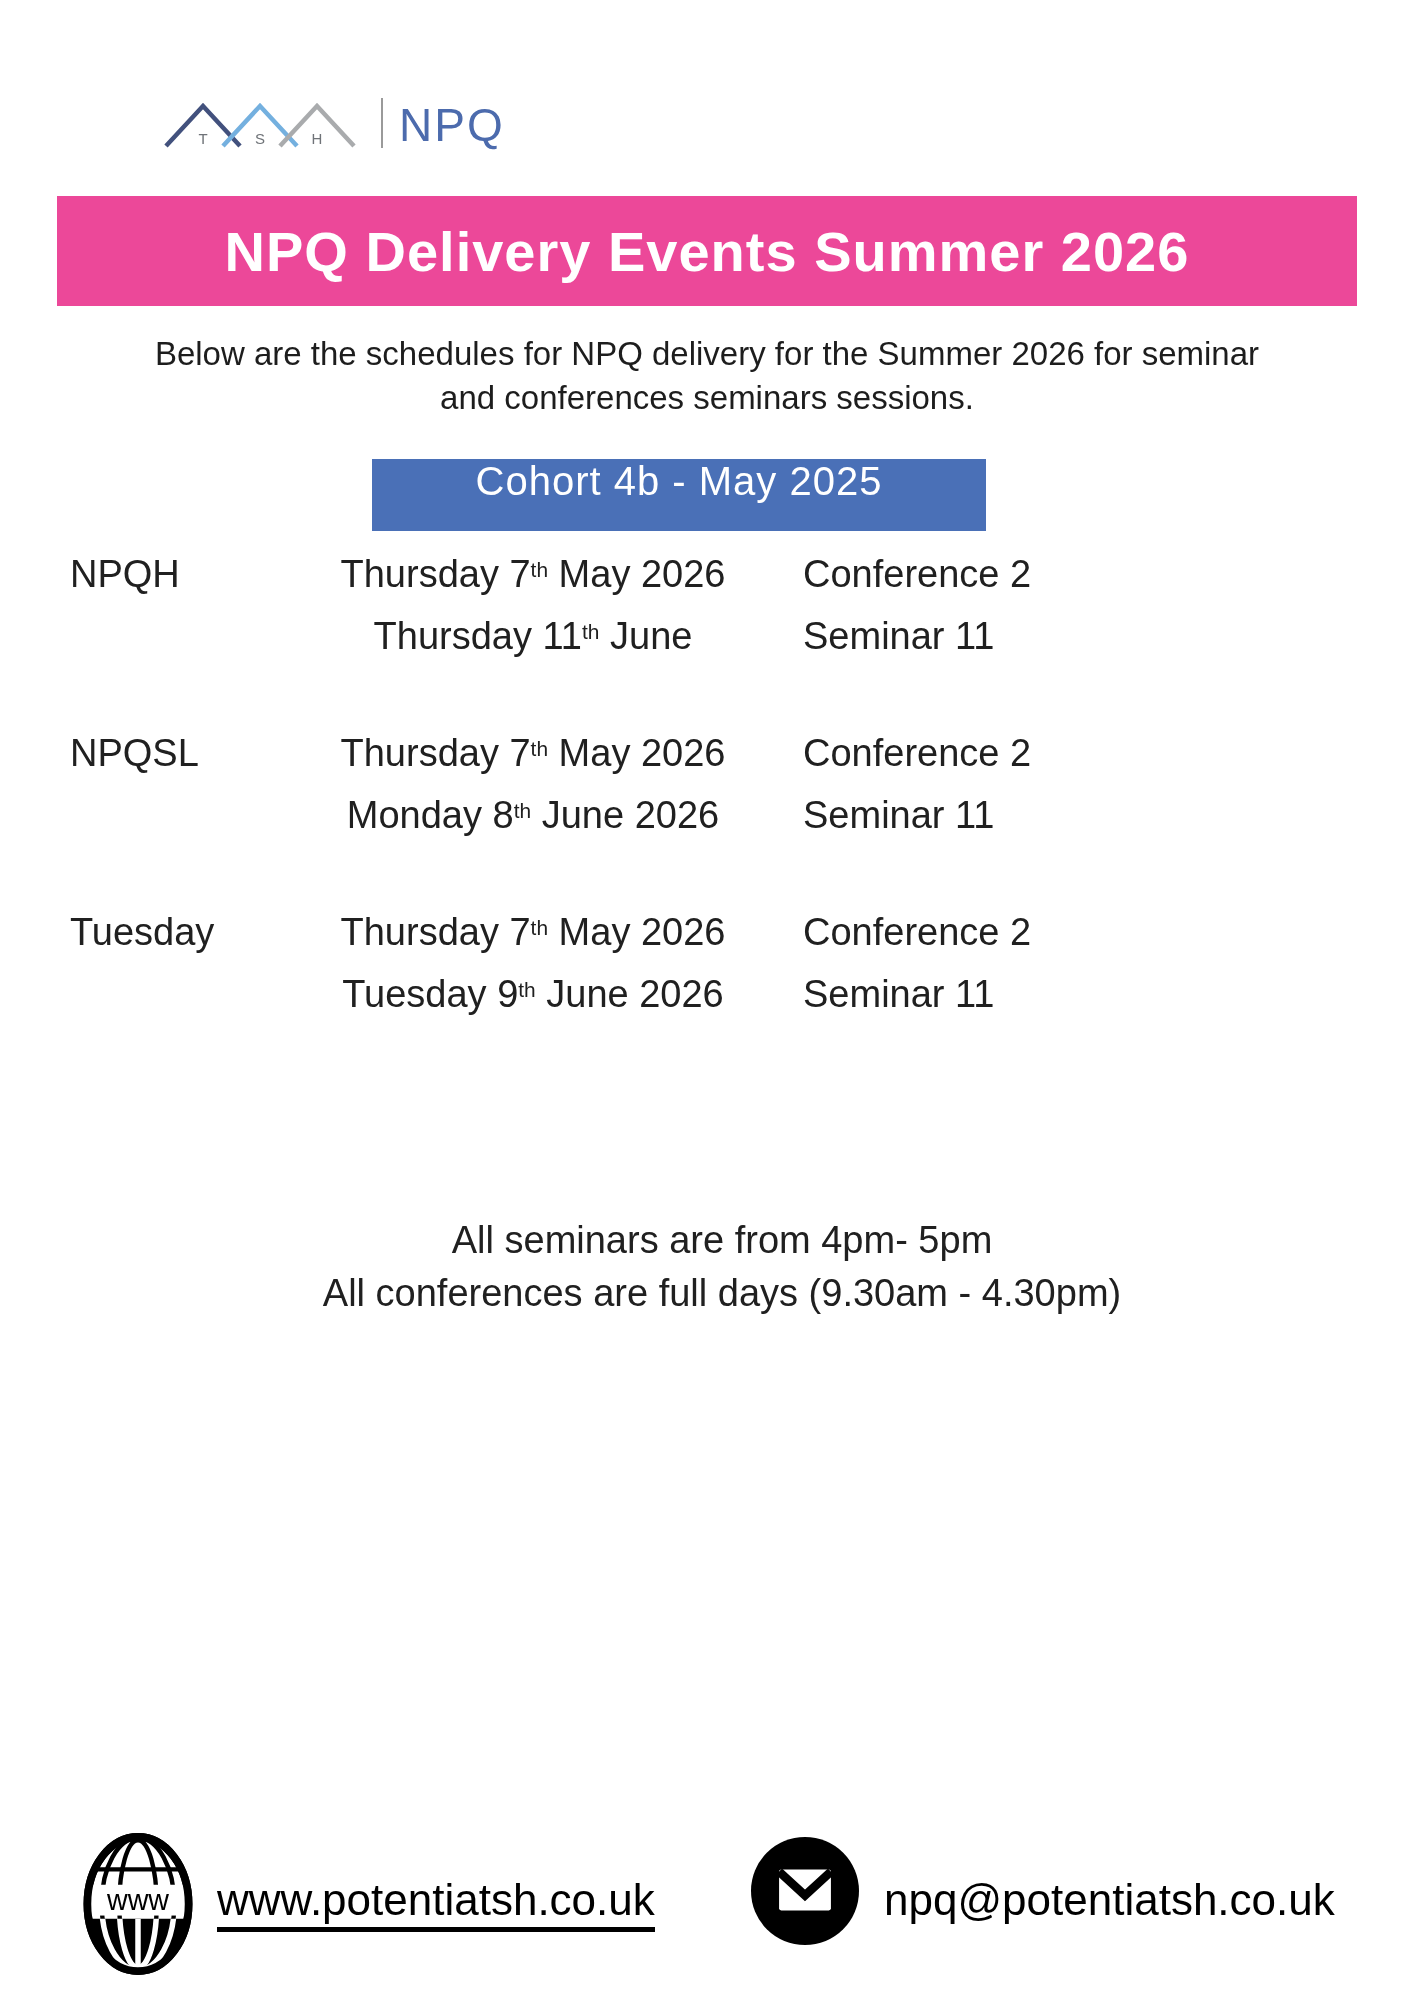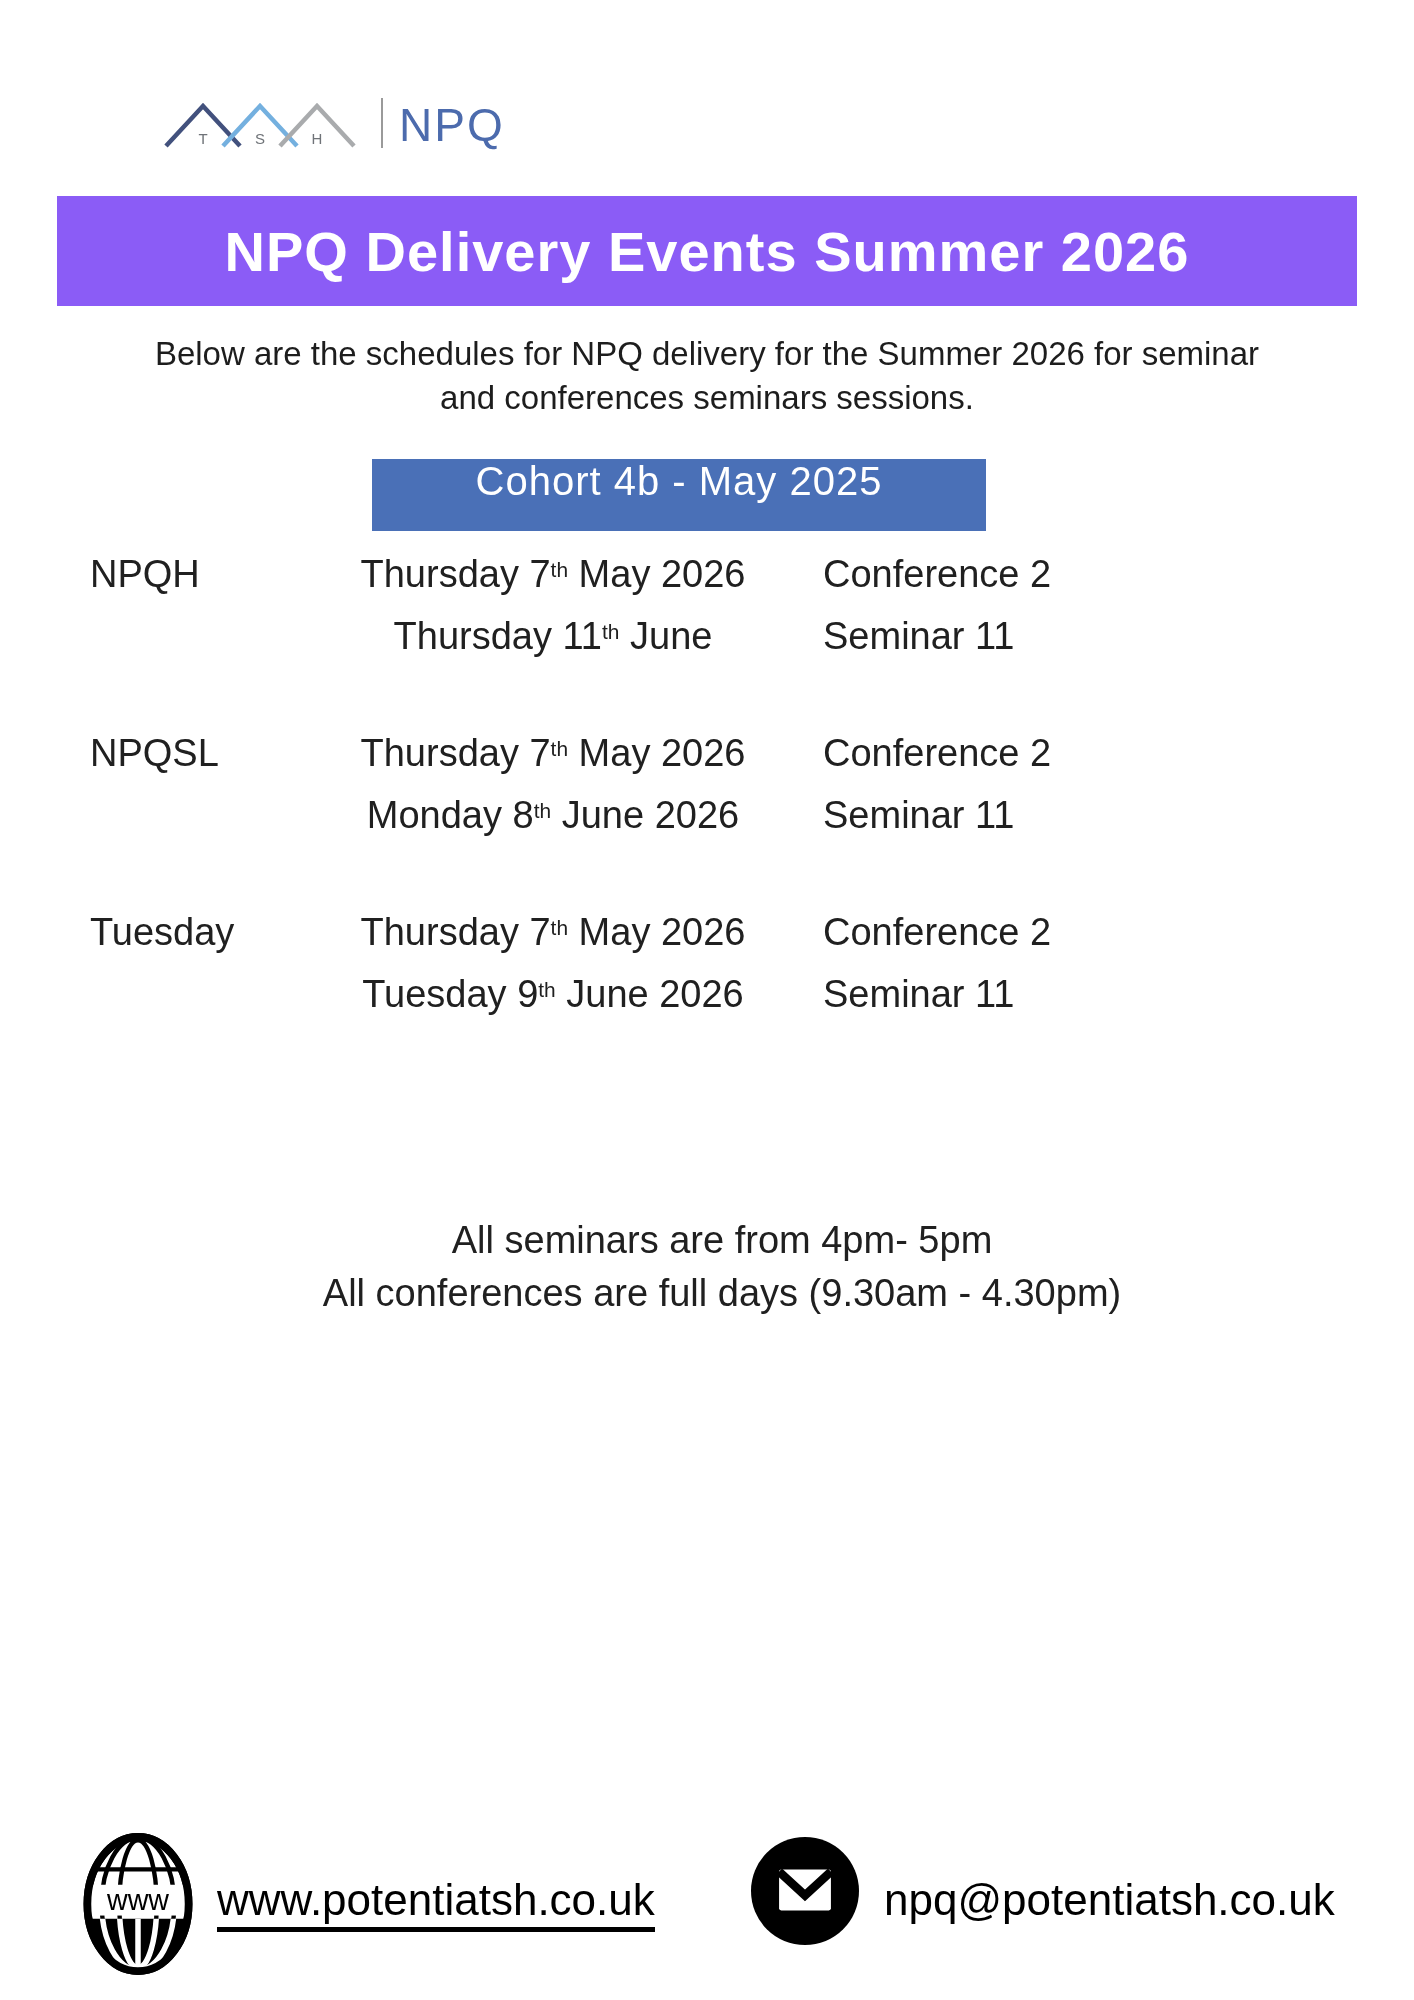--- a/index.html
+++ b/index.html
@@ -33,21 +33,21 @@
     display:flex;align-items:flex-start;gap:18px;
   }
   .tf-text{
     font-family:"Liberation Serif", serif;font-weight:bold;
     color:#4365df;font-size:36px;line-height:33px;margin-top:4px;
   }
 
   
   .banner{
     position:absolute;left:57px;top:196px;width:1300px;height:110px;
-    background:#8b5cf6;
+    background:#ec4899;
     display:flex;align-items:center;justify-content:center;
   }
   .banner-title{
     color:#ffffff;font-size:56px;font-weight:bold;letter-spacing:1px;
   }
 
   
   .intro{
     position:absolute;left:0;top:332px;width:100%;
     text-align:center;font-size:33px;line-height:44px;color:#1d1d1d;
@@ -55,21 +55,21 @@
 
   
   .cohort-box{
     position:absolute;left:372px;top:459px;width:614px;height:72px;
     background:#4a70b7;
     display:flex;align-items:flex-start;justify-content:center;
   }
   .cohort-label{color:#ffffff;font-size:40px;font-weight:400;letter-spacing:1px;}
 
   
-  .schedule{position:absolute;left:0;top:546px;width:1220px;padding-left:90px;box-sizing:border-box;}
+  .schedule{position:absolute;left:0;top:546px;width:1220px;padding-left:70px;box-sizing:border-box;}
   .sched-block{
     display:grid;grid-template-columns:238px 450px auto;
     margin-bottom:55px;
   }
   .sched-block .q-label{
     grid-column:1;grid-row:1 / span 2;
     font-size:38px;line-height:57px;color:#202020;
   }
   .sched-date{
     grid-column:2;text-align:center;

